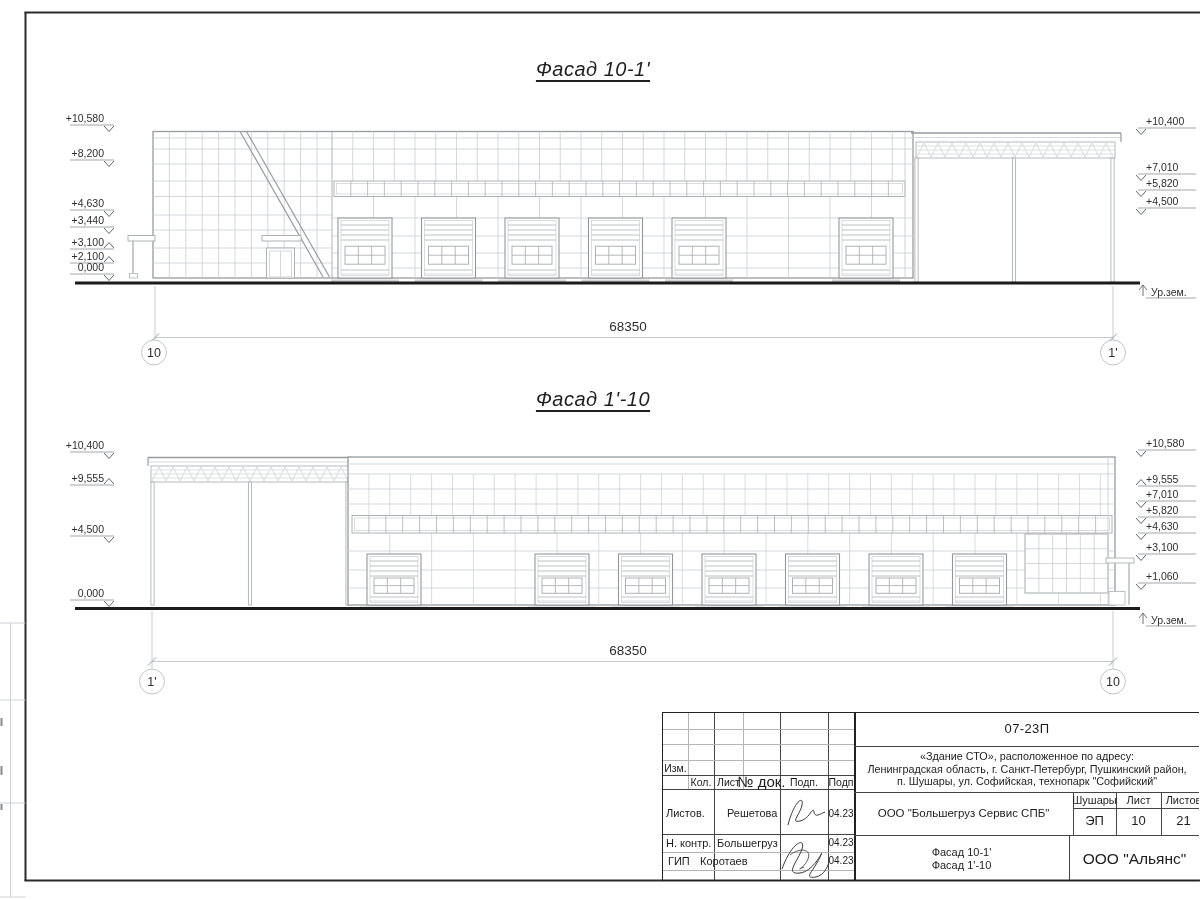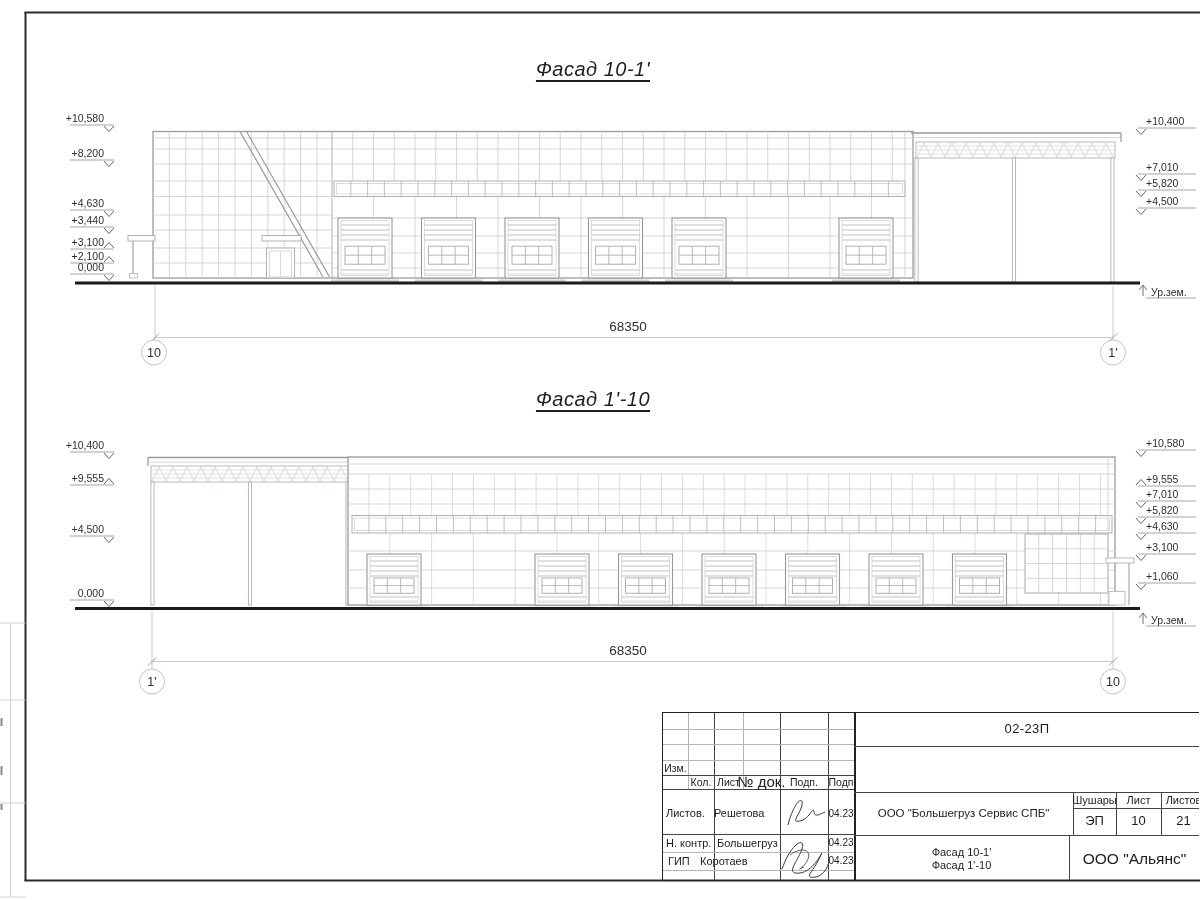--- a/index.html
+++ b/index.html
@@ -637,40 +637,45 @@
     <div class="hl" style="left:191px;top:122px;width:346px"></div>
 
     <span class="tbt" style="left:0;top:48px;width:25px;height:14px;font-size:10.5px">Изм.</span>
     <span class="tbt" style="left:25px;top:62px;width:26px;height:14px;font-size:10.5px">Кол.</span>
     <span class="tbt" style="left:51px;top:62px;width:29px;height:14px;font-size:10.5px">Лист</span>
     <span class="tbt" style="left:80px;top:62px;width:37px;height:14px;font-size:15px">№ док.</span>
     <span class="tbt" style="left:117px;top:62px;width:48px;height:14px;font-size:10.5px">Подп.</span>
     <span class="tbt" style="left:165px;top:62px;width:26px;height:14px;font-size:10.5px">Подп</span>
 
     <span class="tbt left" style="left:0;top:88px;width:51px;height:24px">Листов.</span>
-    <span class="tbt left" style="left:48px;top:88px;width:66px;height:24px">Решетова</span>
+    <span class="tbt left" style="left:61px;top:88px;width:66px;height:24px">Решетова</span>
     <span class="tbt" style="left:165px;top:92px;width:26px;height:18px;font-size:10px">04.23</span>
 
     <span class="tbt left" style="left:0;top:121px;width:51px;height:18px">Н. контр.</span>
     <span class="tbt left" style="left:51px;top:121px;width:66px;height:18px">Большегруз</span>
     <span class="tbt" style="left:165px;top:121px;width:26px;height:18px;font-size:10px">04.23</span>
 
     <span class="tbt left" style="left:2px;top:139px;width:51px;height:18px">ГИП</span>
     <span class="tbt left" style="left:34px;top:139px;width:66px;height:18px">Коротаев</span>
     <span class="tbt" style="left:165px;top:139px;width:26px;height:18px;font-size:10px">04.23</span>
 
     <svg class="sig" style="left:117px;top:78px" width="48" height="44">
       <path d="M8,34 C14,10 24,4 22,14 C20,24 10,32 20,30 C30,28 33,14 34,21 C35,27 40,23 45,21" fill="none" stroke="#3a3a3a" stroke-width="1"></path>
     </svg>
     <svg class="sig" style="left:113px;top:118px" width="58" height="50">
       <path d="M6,38 C16,10 30,6 26,18 C22,30 8,44 24,42 C40,40 50,12 44,26 C38,40 26,48 40,46 C48,44 52,36 53,30" fill="none" stroke="#3a3a3a" stroke-width="1"></path>
       <path d="M14,24 C24,16 36,18 32,28 C28,38 18,40 28,36" fill="none" stroke="#3a3a3a" stroke-width=".8"></path>
     </svg>
 
-    <span class="tbt" style="left:191px;top:0;width:346px;height:33px;font-size:13px;letter-spacing:.4px">02-23П</span>
+    <span class="tbt" style="left:191px;top:0;width:346px;height:33px;font-size:13px;letter-spacing:.4px">07-23П</span>
+    <div class="tbt multi" style="left:191px;top:34px;width:346px;height:44px;font-size:10.8px">
+      <span>«Здание СТО», расположенное по адресу:</span>
+      <span>Ленинградская область, г. Санкт-Петербург, Пушкинский район,</span>
+      <span>п. Шушары, ул. Софийская, технопарк "Софийский"</span>
+    </div>
     <span class="tbt" style="left:191px;top:79px;width:219px;height:43px;font-size:11.5px">ООО "Большегруз Сервис СПБ"</span>
     <span class="tbt" style="left:410px;top:79px;width:43px;height:16px">Шушары</span>
     <span class="tbt" style="left:453px;top:79px;width:45px;height:16px">Лист</span>
     <span class="tbt" style="left:498px;top:79px;width:45px;height:16px">Листов</span>
     <span class="tbt" style="left:410px;top:95px;width:43px;height:27px;font-size:13px">ЭП</span>
     <span class="tbt" style="left:453px;top:95px;width:45px;height:27px;font-size:13px">10</span>
     <span class="tbt" style="left:498px;top:95px;width:45px;height:27px;font-size:13px">21</span>
     <div class="tbt multi" style="left:191px;top:122px;width:215px;height:47px;font-size:11px">
       <span>Фасад 10-1'</span>
       <span>Фасад 1'-10</span>

